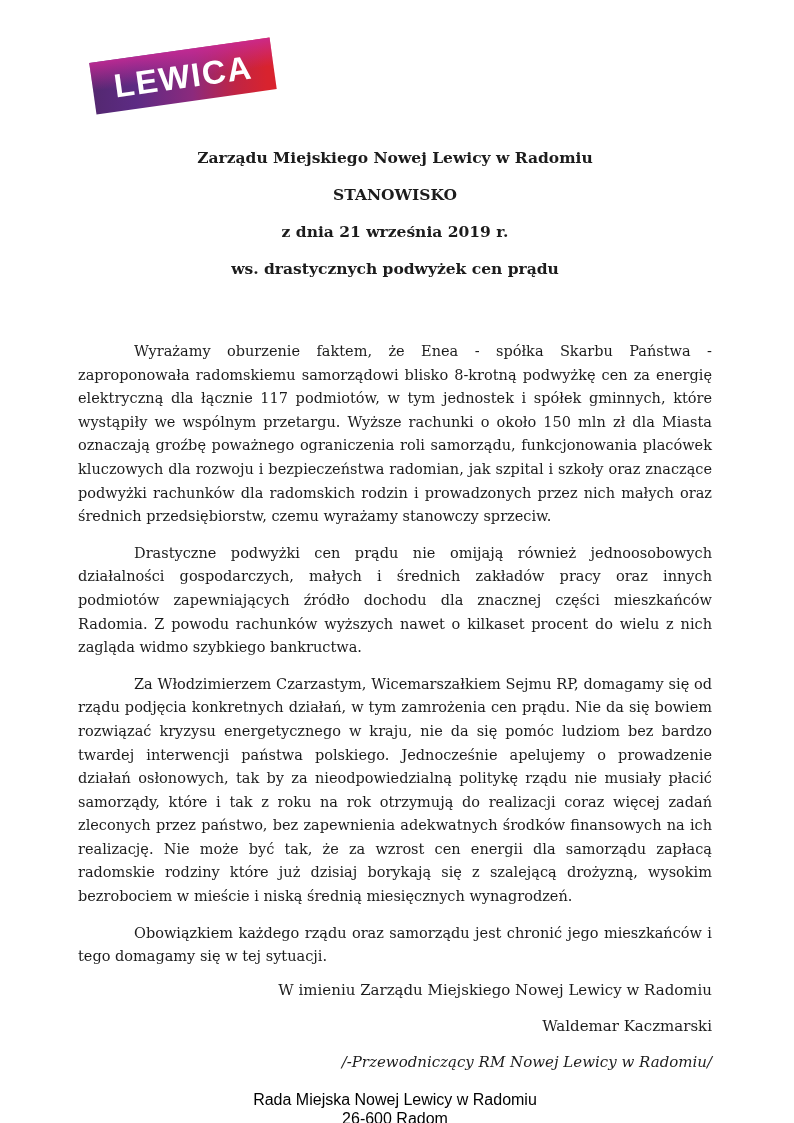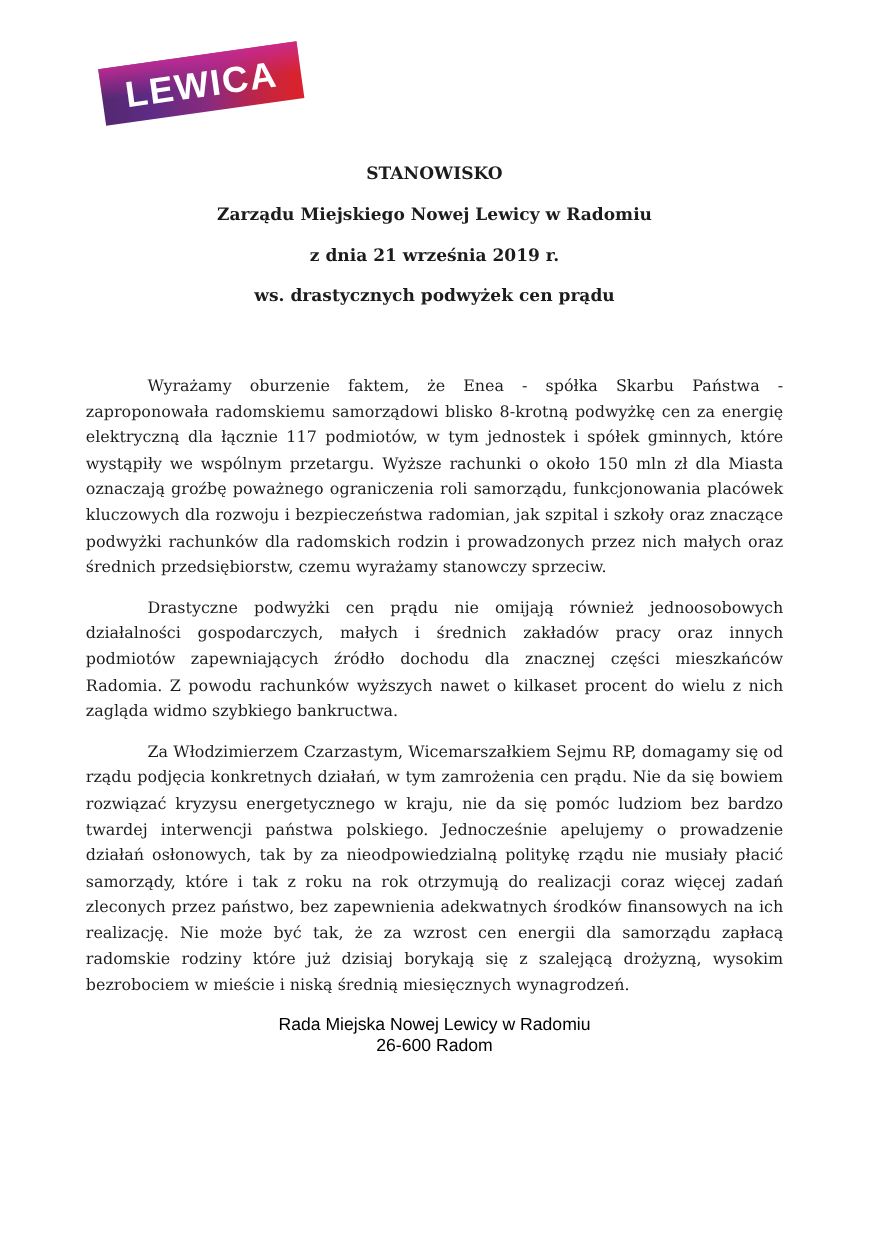--- a/index.html
+++ b/index.html
@@ -68,31 +68,37 @@
 </head>
 <body>
 
 <div class="page">
 
   <div class="logo">
     <span class="logo-text">LEWICA</span>
   </div>
 
   <header class="title-block">
+    <p class="title-line">Zarządu Miejskiego Nowej Lewicy w Radomiu</p>
     <p class="title-line">STANOWISKO</p>
-    <p class="title-line">Zarządu Miejskiego Nowej Lewicy w Radomiu</p>
     <p class="title-line">z dnia 21 września 2019 r.</p>
     <p class="title-line">ws. drastycznych podwyżek cen prądu</p>
   </header>
 
   <main class="body-text">
     <p class="para">Wyrażamy oburzenie faktem, że Enea - spółka Skarbu Państwa - zaproponowała radomskiemu samorządowi blisko 8-krotną podwyżkę cen za energię elektryczną dla łącznie 117 podmiotów, w tym jednostek i spółek gminnych, które wystąpiły we wspólnym przetargu. Wyższe rachunki o około 150 mln zł dla Miasta oznaczają groźbę poważnego ograniczenia roli samorządu, funkcjonowania placówek kluczowych dla rozwoju i bezpieczeństwa radomian, jak szpital i szkoły oraz znaczące podwyżki rachunków dla radomskich rodzin i prowadzonych przez nich małych oraz średnich przedsiębiorstw, czemu wyrażamy stanowczy sprzeciw.</p>
     <p class="para">Drastyczne podwyżki cen prądu nie omijają również jednoosobowych działalności gospodarczych, małych i średnich zakładów pracy oraz innych podmiotów zapewniających źródło dochodu dla znacznej części mieszkańców Radomia. Z powodu rachunków wyższych nawet o kilkaset procent do wielu z nich zagląda widmo szybkiego bankructwa.</p>
     <p class="para">Za Włodzimierzem Czarzastym, Wicemarszałkiem Sejmu RP, domagamy się od rządu podjęcia konkretnych działań, w tym zamrożenia cen prądu. Nie da się bowiem rozwiązać kryzysu energetycznego w kraju, nie da się pomóc ludziom bez bardzo twardej interwencji państwa polskiego. Jednocześnie apelujemy o prowadzenie działań osłonowych, tak by za nieodpowiedzialną politykę rządu nie musiały płacić samorządy, które i tak z roku na rok otrzymują do realizacji coraz więcej zadań zleconych przez państwo, bez zapewnienia adekwatnych środków finansowych na ich realizację. Nie może być tak, że za wzrost cen energii dla samorządu zapłacą radomskie rodziny które już dzisiaj borykają się z szalejącą drożyzną, wysokim bezrobociem w mieście i niską średnią miesięcznych wynagrodzeń.</p>
+    <p class="para">Obowiązkiem każdego rządu oraz samorządu jest chronić jego mieszkańców i tego domagamy się w tej sytuacji.</p>
   </main>
 
+  <section class="signature">
+    <p>W imieniu Zarządu Miejskiego Nowej Lewicy w Radomiu</p>
+    <p>Waldemar Kaczmarski</p>
+    <p class="role">/-Przewodniczący RM Nowej Lewicy w Radomiu/</p>
+  </section>
 
   <footer class="footer">
     <p>Rada Miejska Nowej Lewicy w Radomiu</p>
     <p>26-600 Radom</p>
   </footer>
 
 </div>
 
 </body></html>

